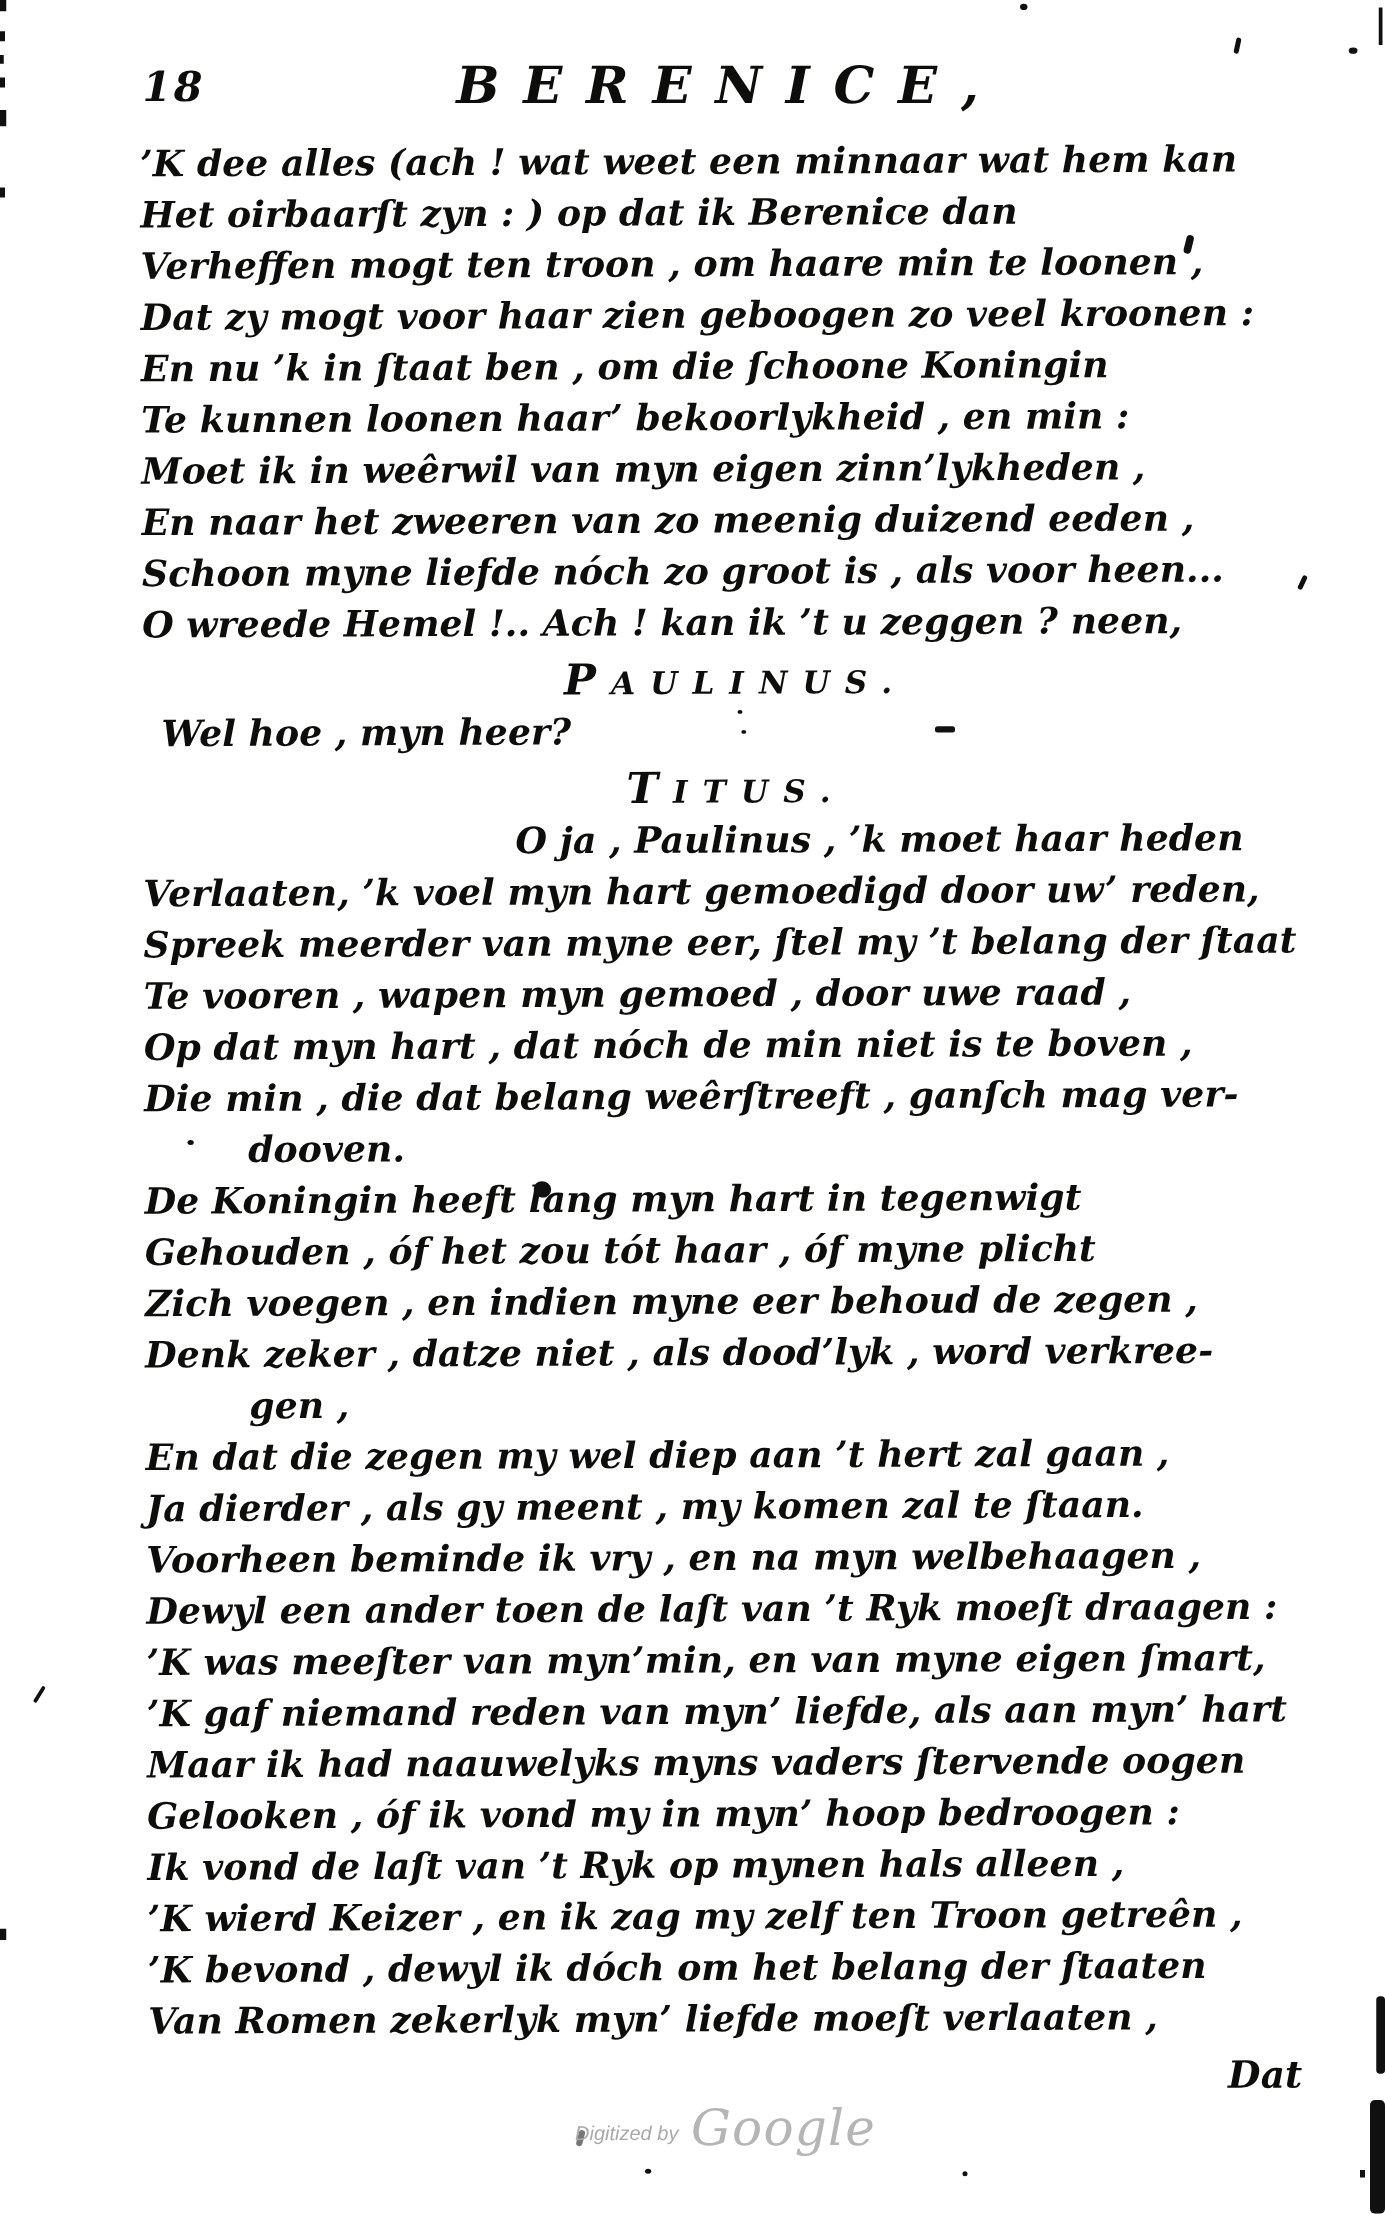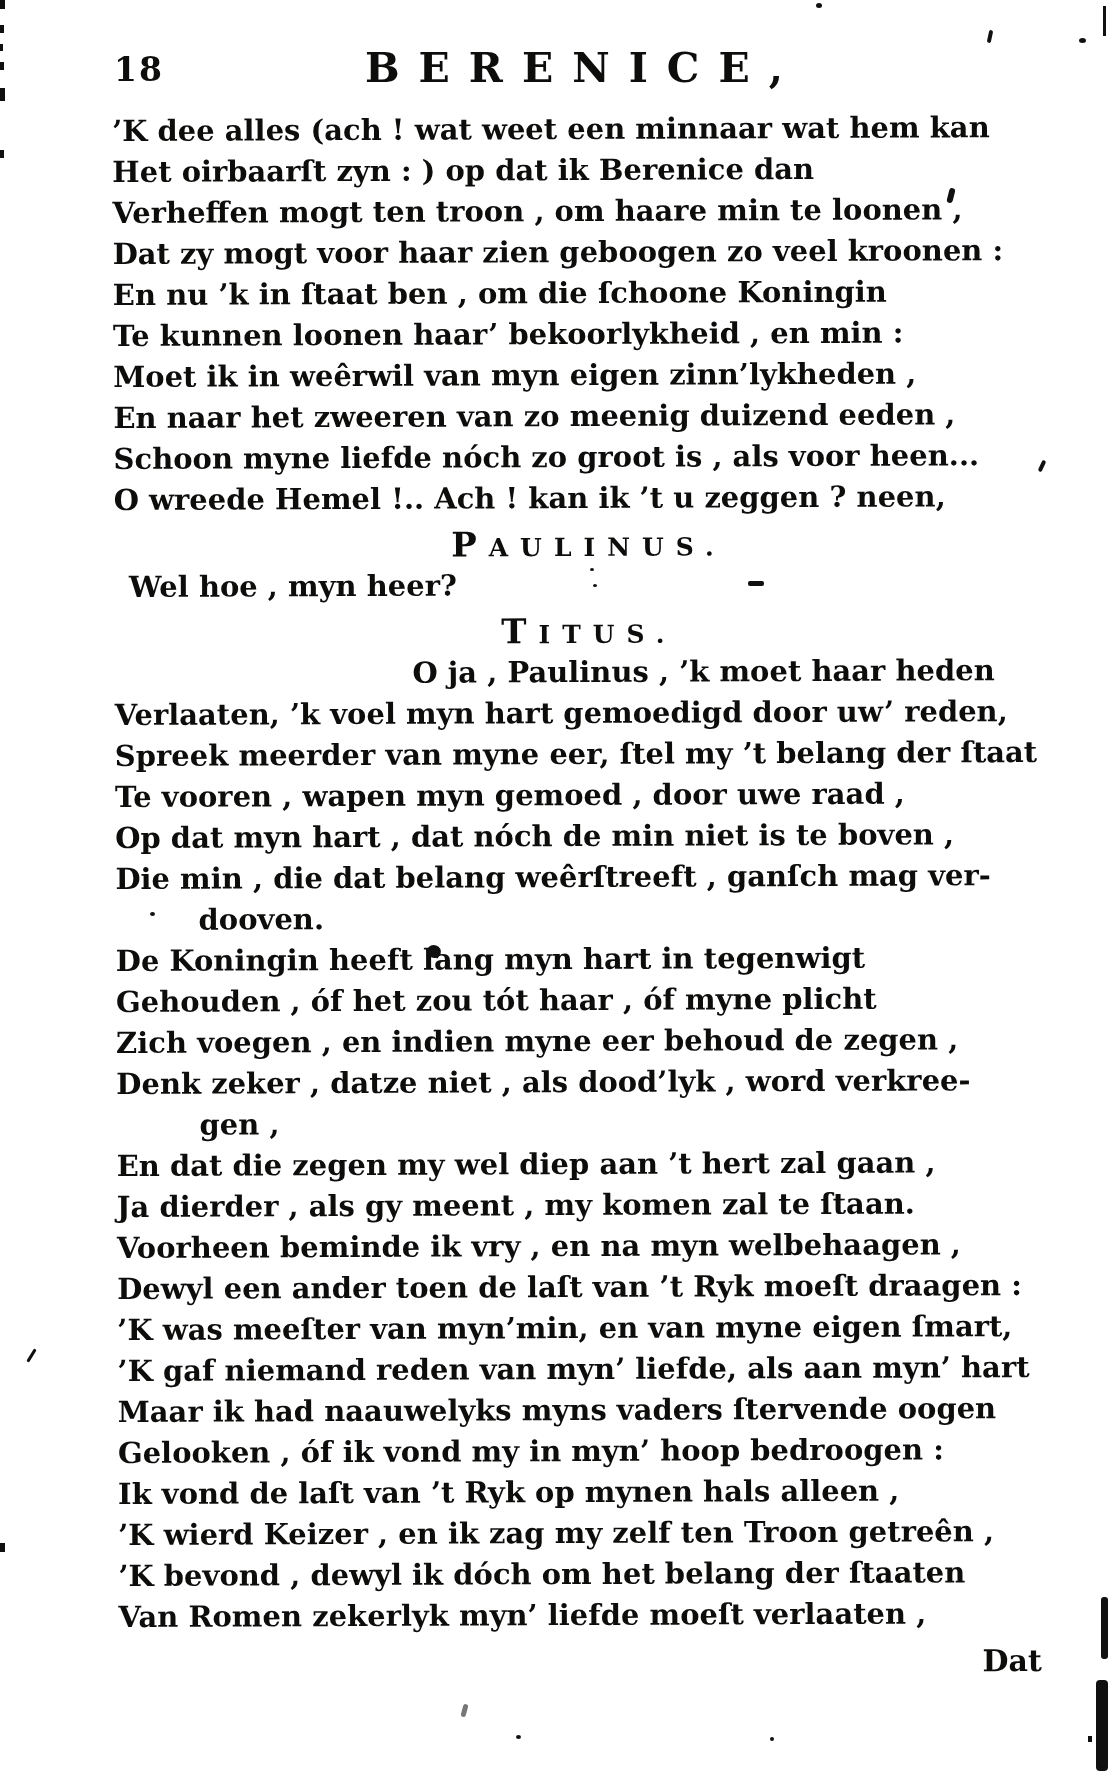--- a/index.html
+++ b/index.html
@@ -3,20 +3,21 @@
 <meta charset="utf-8">
 <style>
   html,body { margin:0; padding:0; }
   .page {
     position:relative;
     width:1108px; height:1771px;
     background:#ffffff;
     overflow:hidden;
     font-family:"DejaVu Serif","Liberation Serif",serif;
     color:#0d0d0c;
+    font-style:italic;
   }
   
   .page-number {
     position:absolute; left:114px; top:50px;
     font-size:33px; font-weight:700; letter-spacing:2px;
   }
   .page-title {
     position:absolute; left:108px; top:44px; width:923px;
     text-align:center; padding-left:14px;
     font-size:41px; font-weight:700; letter-spacing:19px;
@@ -131,14 +132,18 @@
   <div class="art round" style="left:150px; top:912px; width:5px; height:4px;"></div>
   <div class="art" style="left:30px; top:1348px; width:3px; height:15px; transform:rotate(32deg); border-radius:2px;"></div>
   <div class="art" style="left:0; top:1543px; width:5px; height:9px;"></div>
   <div class="art" style="left:462px; top:1704px; width:5px; height:13px; transform:rotate(15deg); border-radius:3px; background:#777;"></div>
   <div class="art round" style="left:516px; top:1735px; width:5px; height:4px;"></div>
   <div class="art round" style="left:770px; top:1737px; width:4px; height:4px;"></div>
   <div class="art" style="left:1088px; top:1736px; width:4px; height:6px;"></div>
   <div class="art" style="left:1101px; top:1597px; width:7px; height:62px; border-radius:3px;"></div>
   <div class="art" style="left:1096px; top:1680px; width:12px; height:91px; border-radius:4px;"></div>
 
+  <div class="watermark">
+    <span class="wm-prefix">Digitized by</span>
+    <span class="wm-logo">Google</span>
+  </div>
 
 </div>
 
 </body></html>

